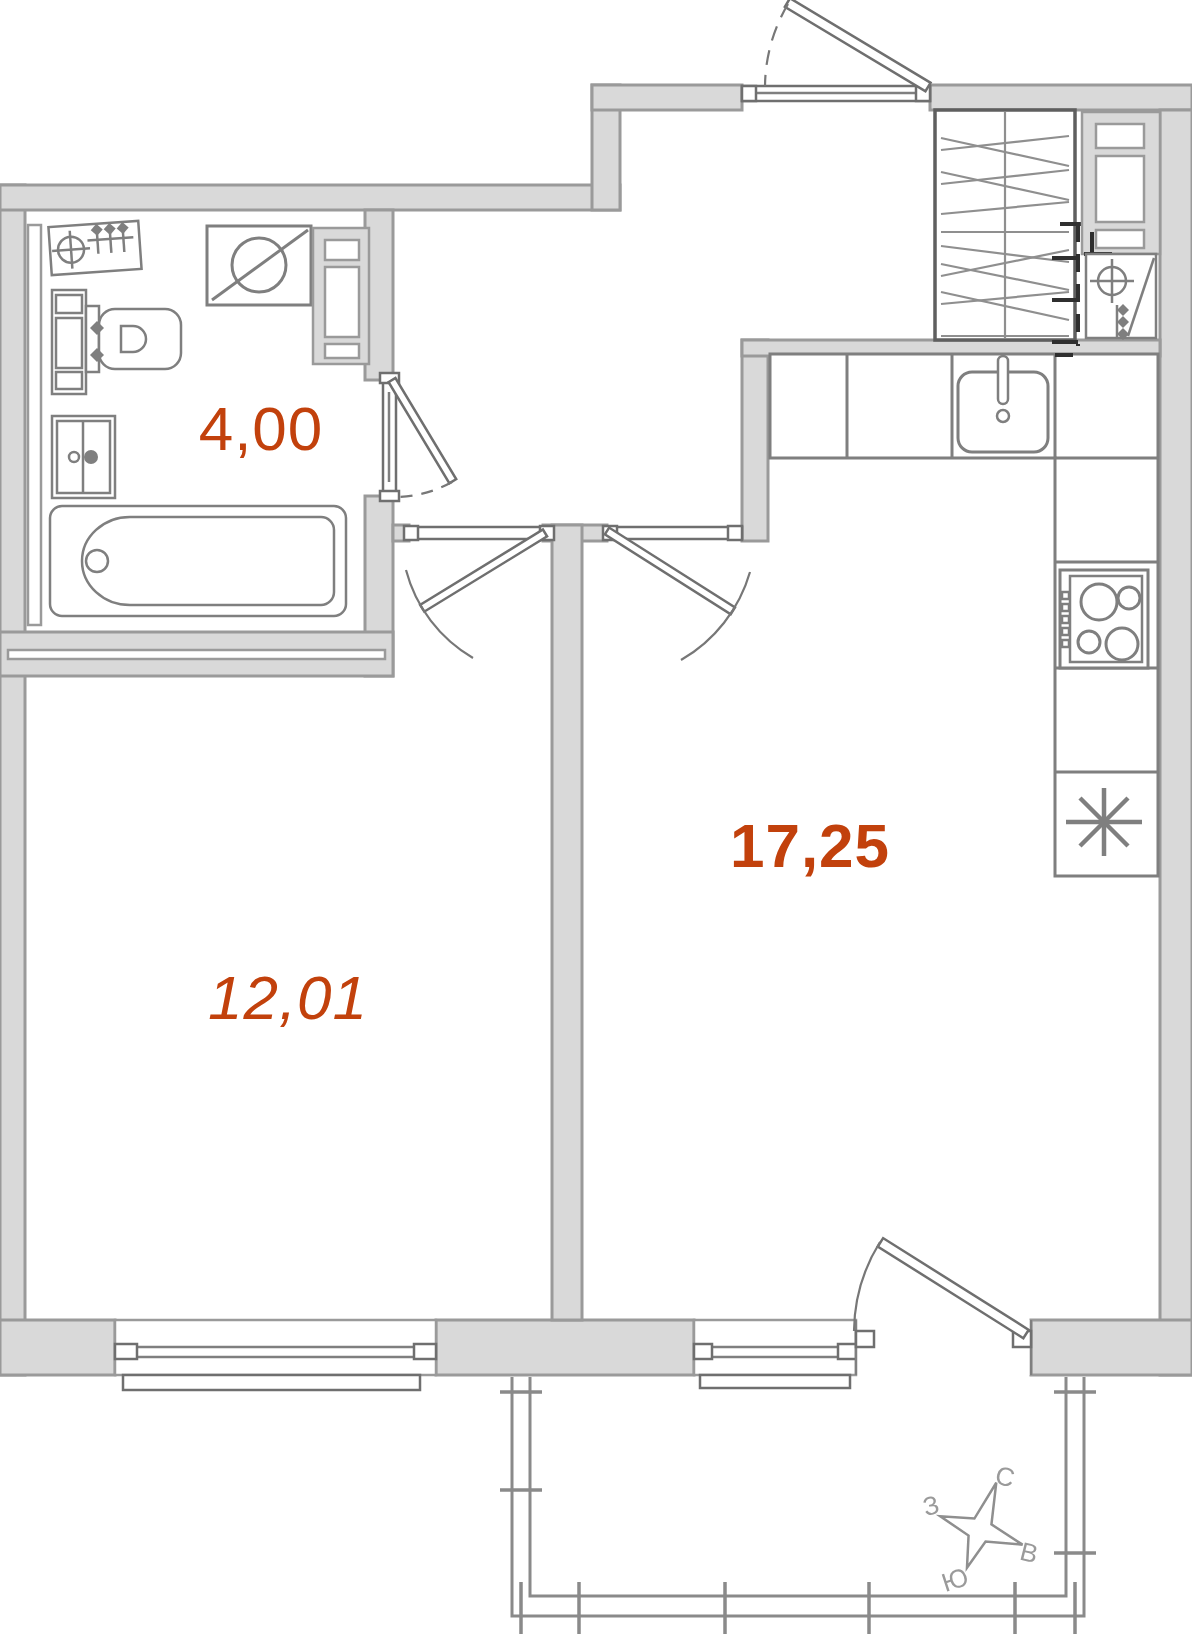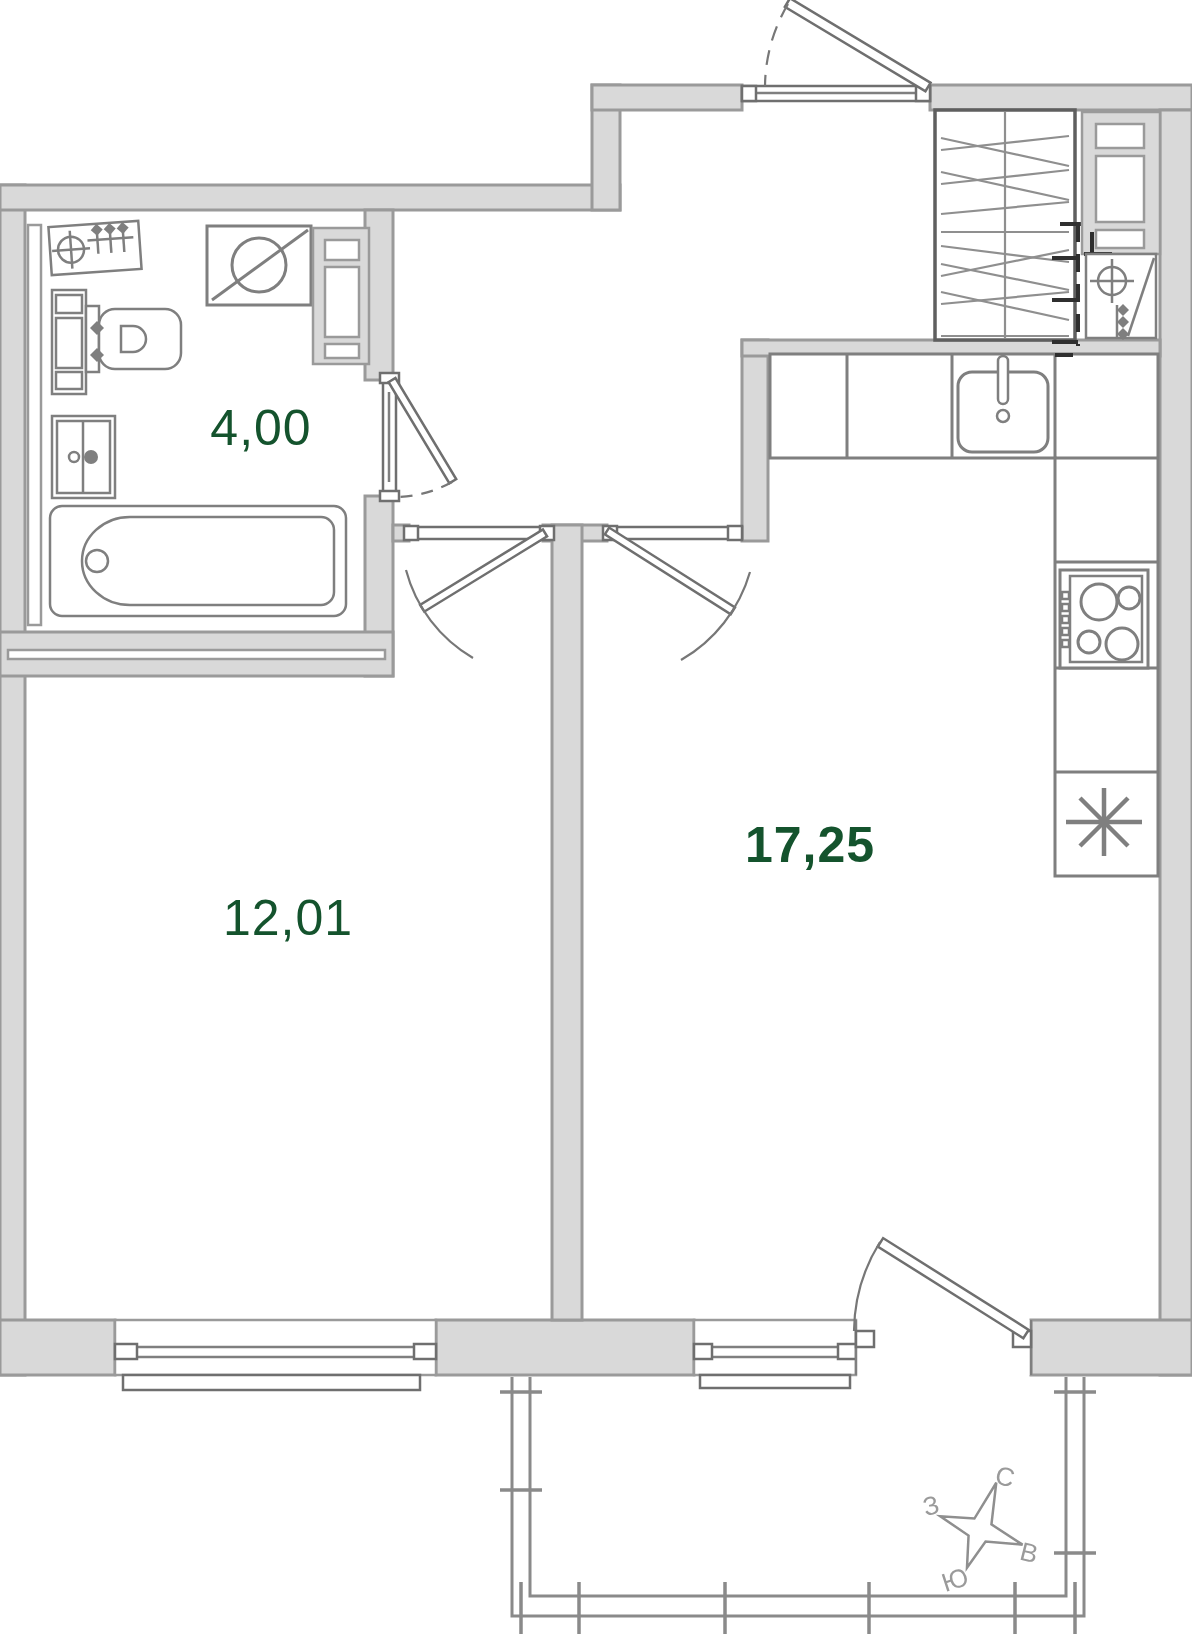--- a/index.html
+++ b/index.html
@@ -24,21 +24,21 @@
   .gfill{fill:#7f7f7f;stroke:none;}
   .door{fill:#ffffff;stroke:#6f6f6f;stroke-width:2.5;}
   .arc{fill:none;stroke:#777777;stroke-width:2.2;}
   .dash{stroke-dasharray:15 10;}
   .glz{fill:none;stroke:#8a8a8a;stroke-width:3;}
   .tick{stroke:#8a8a8a;stroke-width:3.5;}
   .star{fill:#ffffff;stroke:#8f8f8f;stroke-width:2.5;}
   .area-label{
     position:absolute;
     transform:translate(-50%,-50%);
-    font-size:50px;font-weight:500;color:#14532d;
+    font-size:62px;font-weight:500;color:#c2410c;
     letter-spacing:1px;white-space:nowrap;
   }
   .compass-label{
     position:absolute;
     font-size:26px;color:#9a9a9a;white-space:nowrap;
   }
 </style>
 </head>
 <body>
 
@@ -282,20 +282,20 @@
       <line class="tick" x1="1015" y1="1582" x2="1015" y2="1634"></line>
       <line class="tick" x1="1075" y1="1582" x2="1075" y2="1634"></line>
     </g>
 
     <g transform="rotate(19 980 1530)">
       <path class="star" d="M980,1480 L989,1521 L1025,1530 L989,1539 L980,1570 L971,1539 L938,1530 L971,1521 Z"></path>
     </g>
   </svg>
 
   <div class="area-label" style="left:261px;top:428px;">4,00</div>
-  <div class="area-label" style="left:288px;top:918px;">12,01</div>
+  <div class="area-label" style="left:288px;top:997px;font-style:italic;">12,01</div>
   <div class="area-label" style="left:810px;top:845px;font-weight:bold;">17,25</div>
 
   <div class="compass-label" style="left:1005px;top:1477px;transform:translate(-50%,-50%) rotate(14deg);">С</div>
   <div class="compass-label" style="left:931px;top:1506px;transform:translate(-50%,-50%) rotate(-14deg);">З</div>
   <div class="compass-label" style="left:1029px;top:1553px;transform:translate(-50%,-50%) rotate(14deg);">В</div>
   <div class="compass-label" style="left:955px;top:1580px;transform:translate(-50%,-50%) rotate(-18deg);">Ю</div>
 </div>
 
 </body></html>

